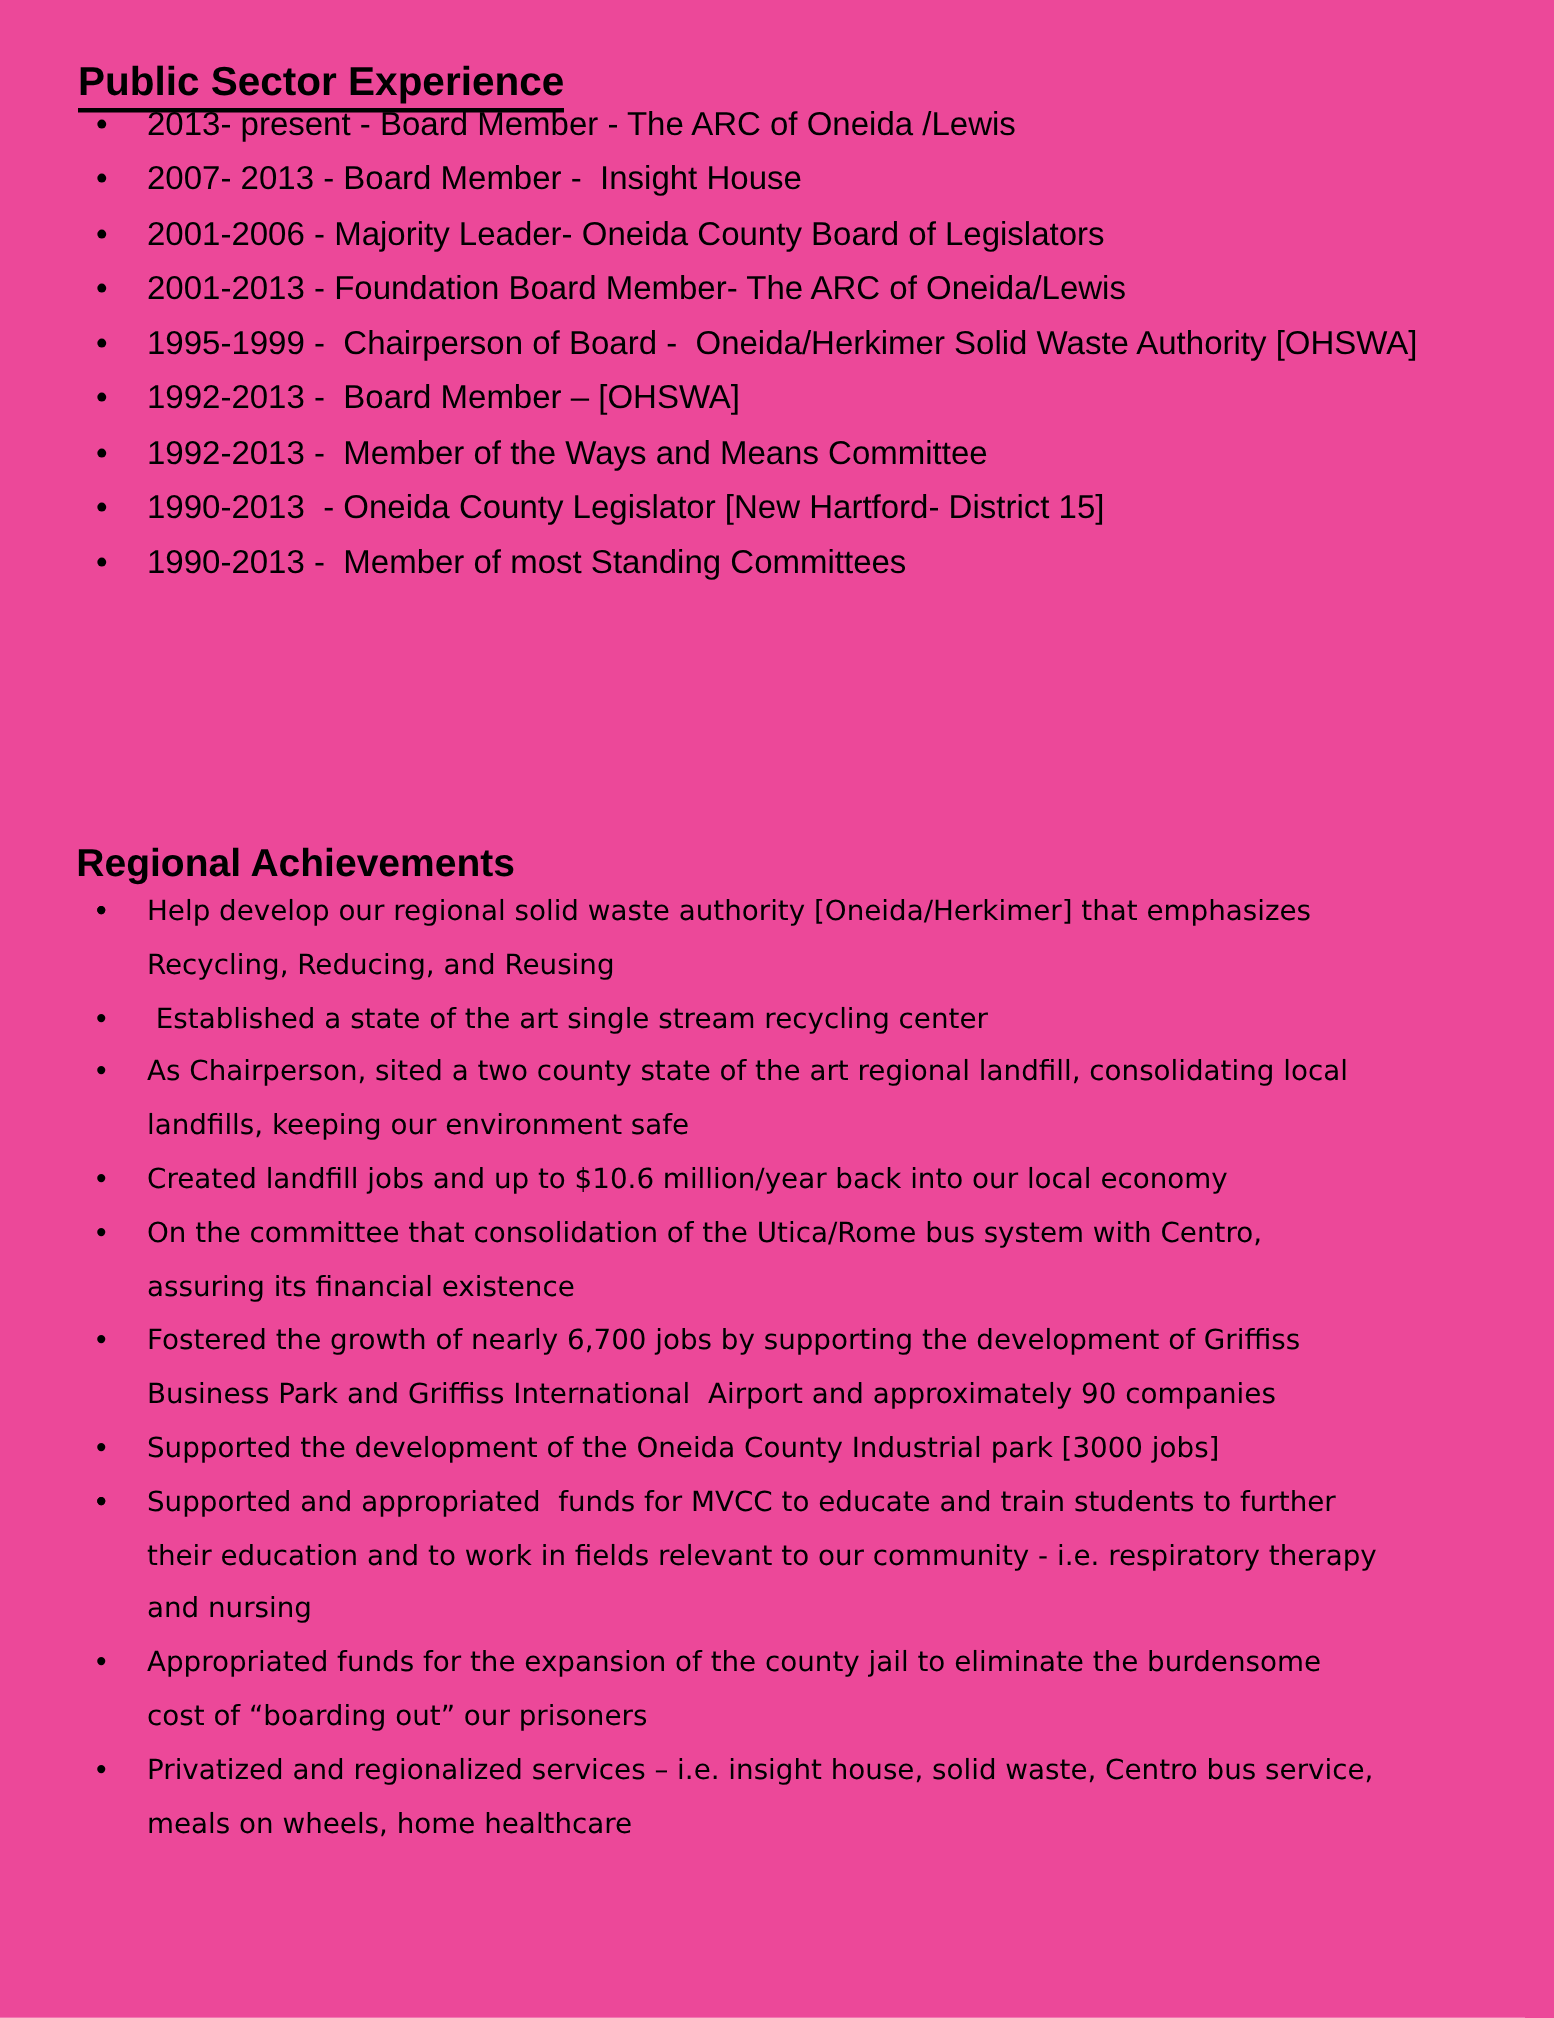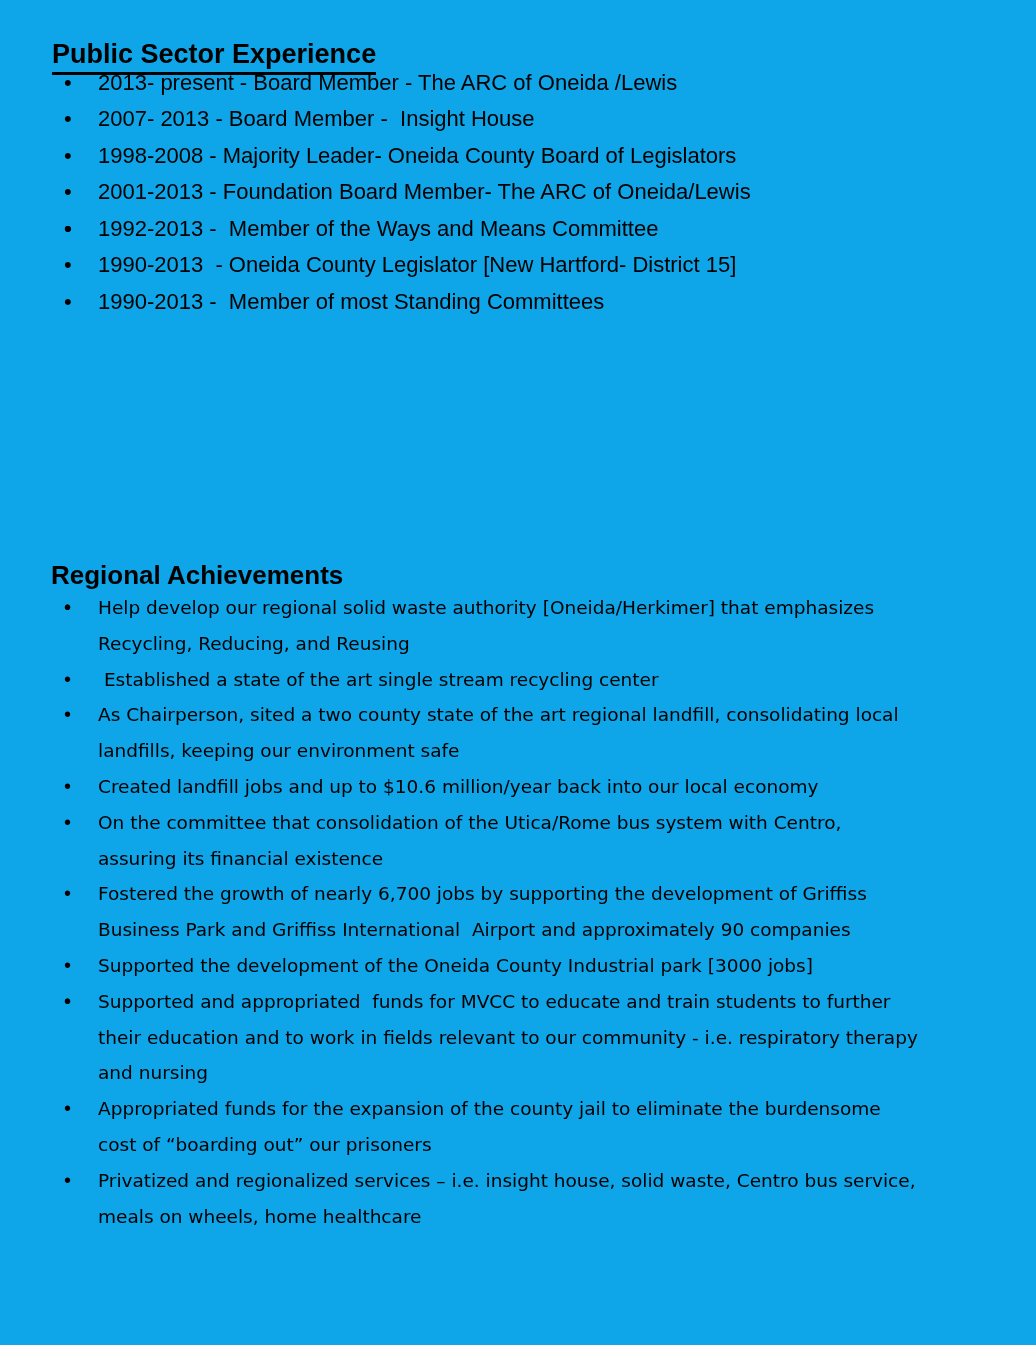--- a/index.html
+++ b/index.html
@@ -11,21 +11,21 @@
     height: 1345px;
     background: #ffffff;
     color: #000000;
     overflow: hidden;
     position: relative;
     font-family: "Liberation Sans", sans-serif;
   }
   .page {
     position: absolute;
     inset: 0;
-    background: #0ea5e9;
+    background: #ec4899;
   }
   .heading {
     position: absolute;
     left: 22px;
     font-weight: bold;
     line-height: 32px;
     white-space: pre;
   }
   .heading-1 {
     top: 6px;
@@ -98,31 +98,33 @@
     <li>
       <span class="blt">•</span>
       <span class="txt">2013- present - Board Member - The ARC of Oneida /Lewis</span>
     </li>
     <li>
       <span class="blt">•</span>
       <span class="txt">2007- 2013 - Board Member -  Insight House</span>
     </li>
     <li>
       <span class="blt">•</span>
-      <span class="txt">1998-2008 - Majority Leader- Oneida County Board of Legislators</span>
+      <span class="txt">2001-2006 - Majority Leader- Oneida County Board of Legislators</span>
     </li>
     <li>
       <span class="blt">•</span>
       <span class="txt">2001-2013 - Foundation Board Member- The ARC of Oneida/Lewis</span>
     </li>
     <li>
       <span class="blt">•</span>
+      <span class="txt">1995-1999 -  Chairperson of Board -  Oneida/Herkimer Solid Waste Authority [OHSWA]</span>
     </li>
     <li>
       <span class="blt">•</span>
+      <span class="txt">1992-2013 -  Board Member – [OHSWA]</span>
     </li>
     <li>
       <span class="blt">•</span>
       <span class="txt">1992-2013 -  Member of the Ways and Means Committee</span>
     </li>
     <li>
       <span class="blt">•</span>
       <span class="txt">1990-2013  - Oneida County Legislator [New Hartford- District 15]</span>
     </li>
     <li>

